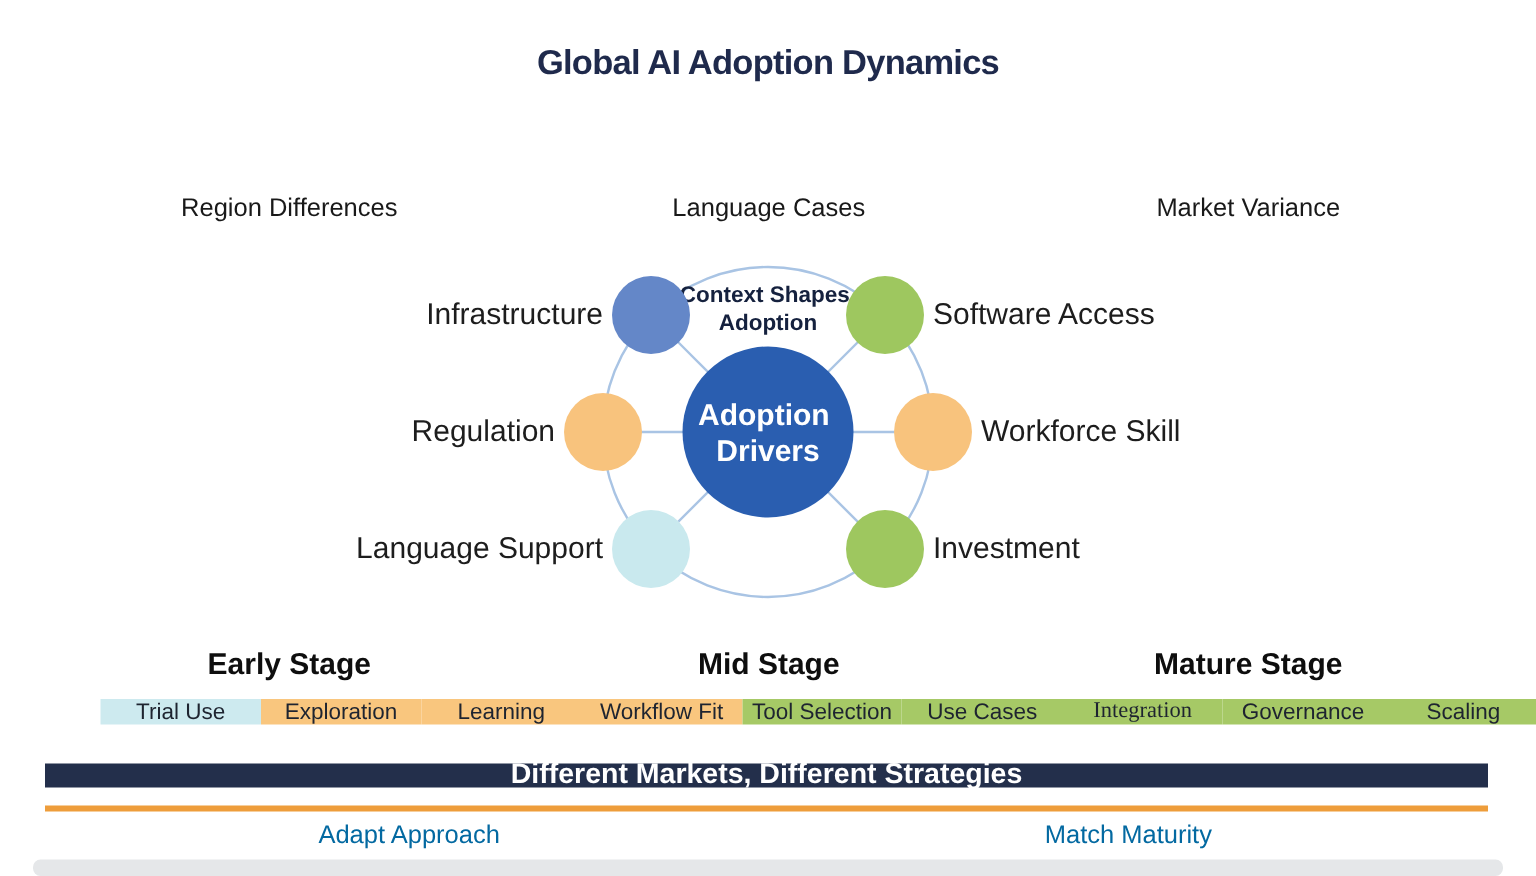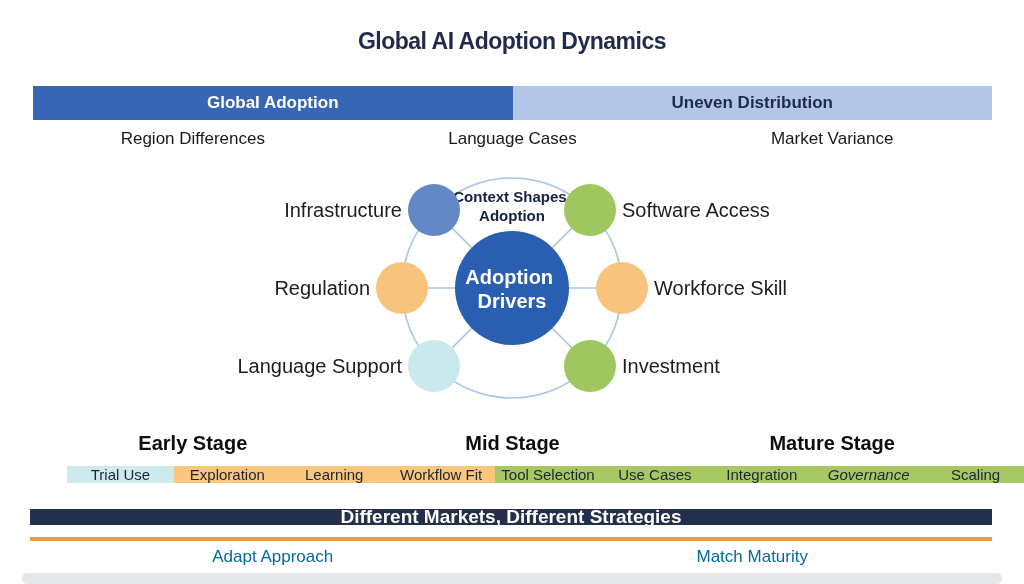--- a/index.html
+++ b/index.html
@@ -35,28 +35,20 @@
   .bottom-strip { position:absolute; left:22px; top:573px; width:980px; height:11px;
     background:#e5e7e9; border-radius:5px; }
 </style>
 </head>
 <body>
 
 <div class="canvas">
 
   <h1 class="page-title">Global AI Adoption Dynamics</h1>
 
-  <div class="topbar">
-    <div class="seg" style="background: rgb(56, 102, 180);">
-      <span style="color: rgb(255, 255, 255);">Global Adoption</span>
-    </div>
-    <div class="seg" style="background: rgb(179, 198, 232);">
-      <span style="color: rgb(31, 42, 76);">Uneven Distribution</span>
-    </div>
-  </div>
 
   <div class="thirds factors-row">
     <span>Region Differences</span>
     <span>Language Cases</span>
     <span>Market Variance</span>
   </div>
 
   <svg class="hub-svg" width="1024" height="240" viewBox="0 0 1024 240">
     <g class="ringgroup" style="stroke: rgb(169, 196, 228);">
       <circle cx="512" cy="120" r="110"></circle>
@@ -100,22 +92,22 @@
     <span>Mature Stage</span>
   </div>
 
   <div class="timeline">
     <div class="cell" style="background: rgb(205, 234, 239);">Trial Use</div>
     <div class="cell" style="background: rgb(249, 198, 126);">Exploration</div>
     <div class="cell" style="background: rgb(249, 198, 126);">Learning</div>
     <div class="cell" style="background: rgb(249, 198, 126);">Workflow Fit</div>
     <div class="cell" style="background: rgb(166, 201, 102);">Tool Selection</div>
     <div class="cell" style="background: rgb(166, 201, 102);">Use Cases</div>
-    <div class="cell" style="background: rgb(166, 201, 102);">Integration</div>
-    <div class="cell" style="background: rgb(166, 201, 102); font-style: italic;">Governance</div>
+    <div class="cell" style="background: rgb(166, 201, 102); font-family: Liberation Serif, serif;">Integration</div>
+    <div class="cell" style="background: rgb(166, 201, 102);">Governance</div>
     <div class="cell" style="background: rgb(166, 201, 102);">Scaling</div>
   </div>
 
   <div class="banner" style="background: rgb(35, 47, 75);">
     <span>Different Markets, Different Strategies</span>
   </div>
   <div class="banner-accent" style="background: rgb(238, 157, 59);"></div>
 
   <div class="thirds footer-row">
     <span>Adapt Approach</span>

